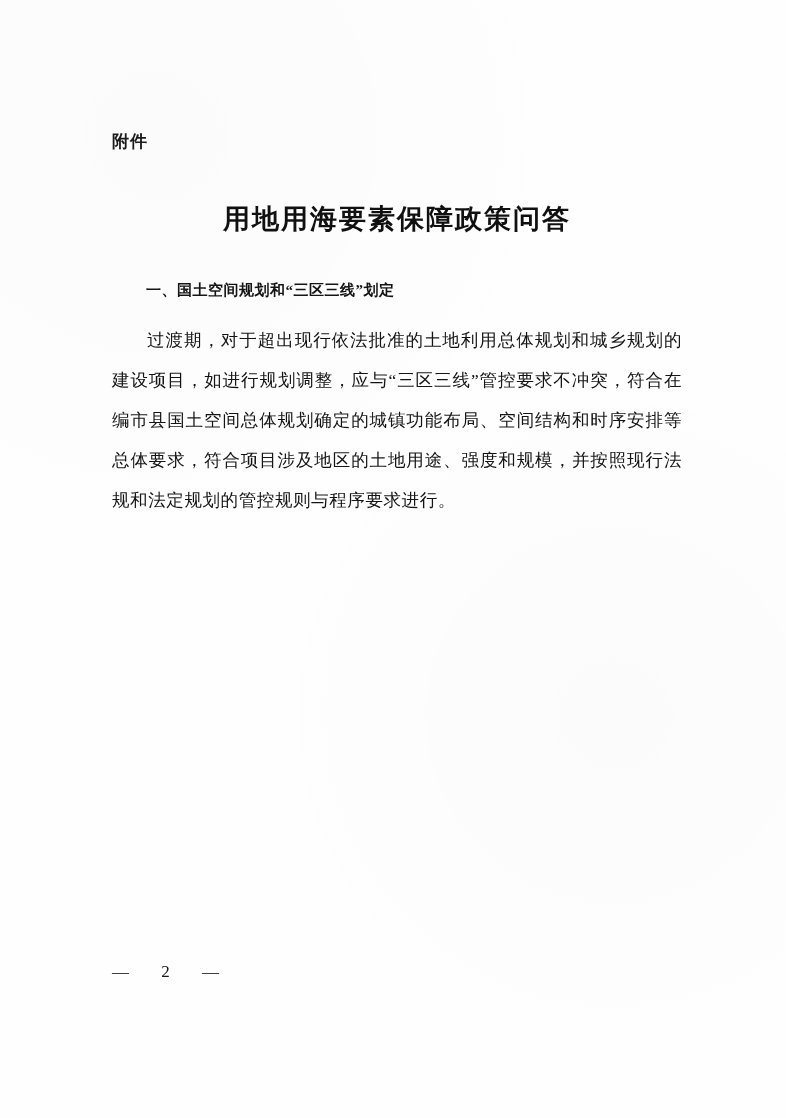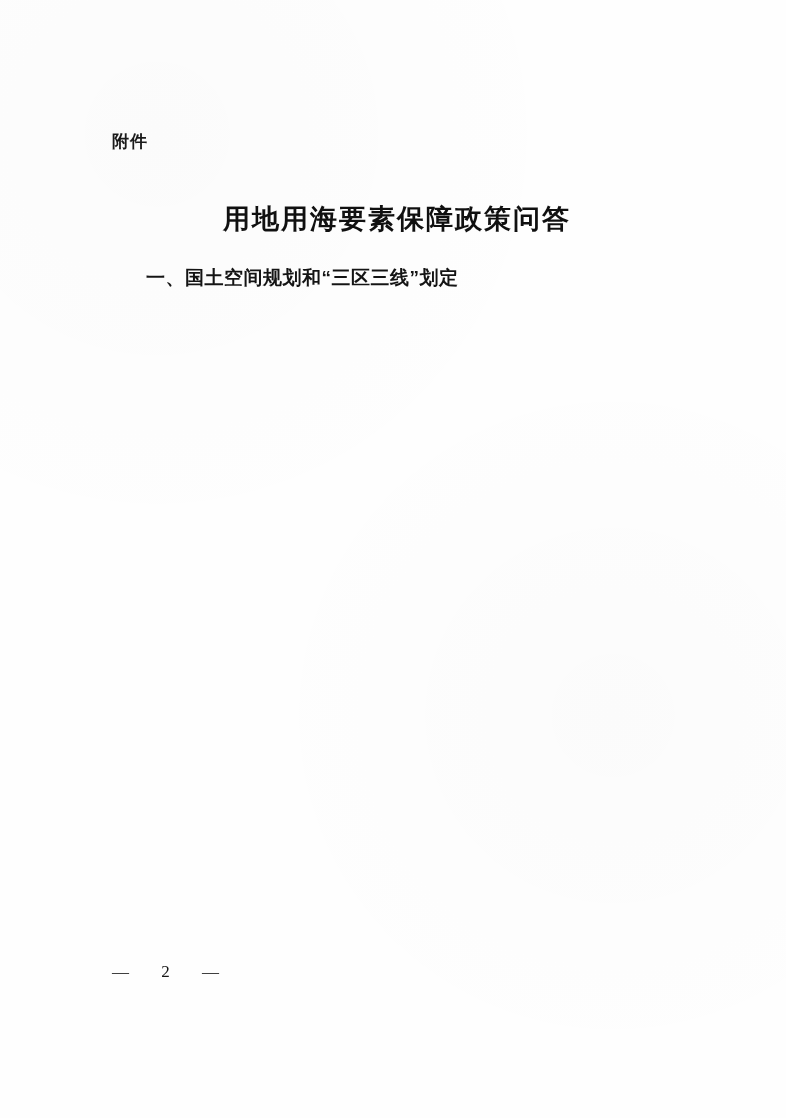--- a/index.html
+++ b/index.html
@@ -36,26 +36,26 @@
     color: #1a1a1a;
     margin: 0 0 48px 0;
   }
   .doc-title {
     text-align: center;
     font-family: "Liberation Serif", "DejaVu Serif", serif;
     font-weight: bold;
     font-size: 27px;
     letter-spacing: 2px;
     color: #101010;
-    margin: 0 0 28px 0;
+    margin: 0 0 44px 0;
   }
   .section-heading {
-    font-family: Liberation Sans, sans-serif;
+    font-family: Liberation Serif, serif;
     font-weight: bold;
-    font-size: 19px;
+    font-size: 15px;
     letter-spacing: 0.5px;
     text-indent: 34px;
     margin: 0 0 20px 0;
     color: #141414;
   }
   .para {
     font-size: 17.5px;
     line-height: 40px;
     text-align: justify;
     text-align-last: left;
@@ -95,20 +95,21 @@
   <div class="content">
 
     <div class="attach-label">附件</div>
 
     <h1 class="doc-title">用地用海要素保障政策问答</h1>
 
     <h2 class="section-heading">一、国土空间规划和“三区三线”划定</h2>
 
 
 
+    <p class="para">过渡期，对于超出现行依法批准的土地利用总体规划和城乡规划的建设项目，如进行规划调整，应与“三区三线”管控要求不冲突，符合在编市县国土空间总体规划确定的城镇功能布局、空间结构和时序安排等总体要求，符合项目涉及地区的土地用途、强度和规模，并按照现行法规和法定规划的管控规则与程序要求进行。</p>
   </div>
 
   <div class="footer">
     <span>—</span>
     <span class="page-number">2</span>
     <span class="page-number">—</span>
   </div>
 </div>
 
 </body></html>

